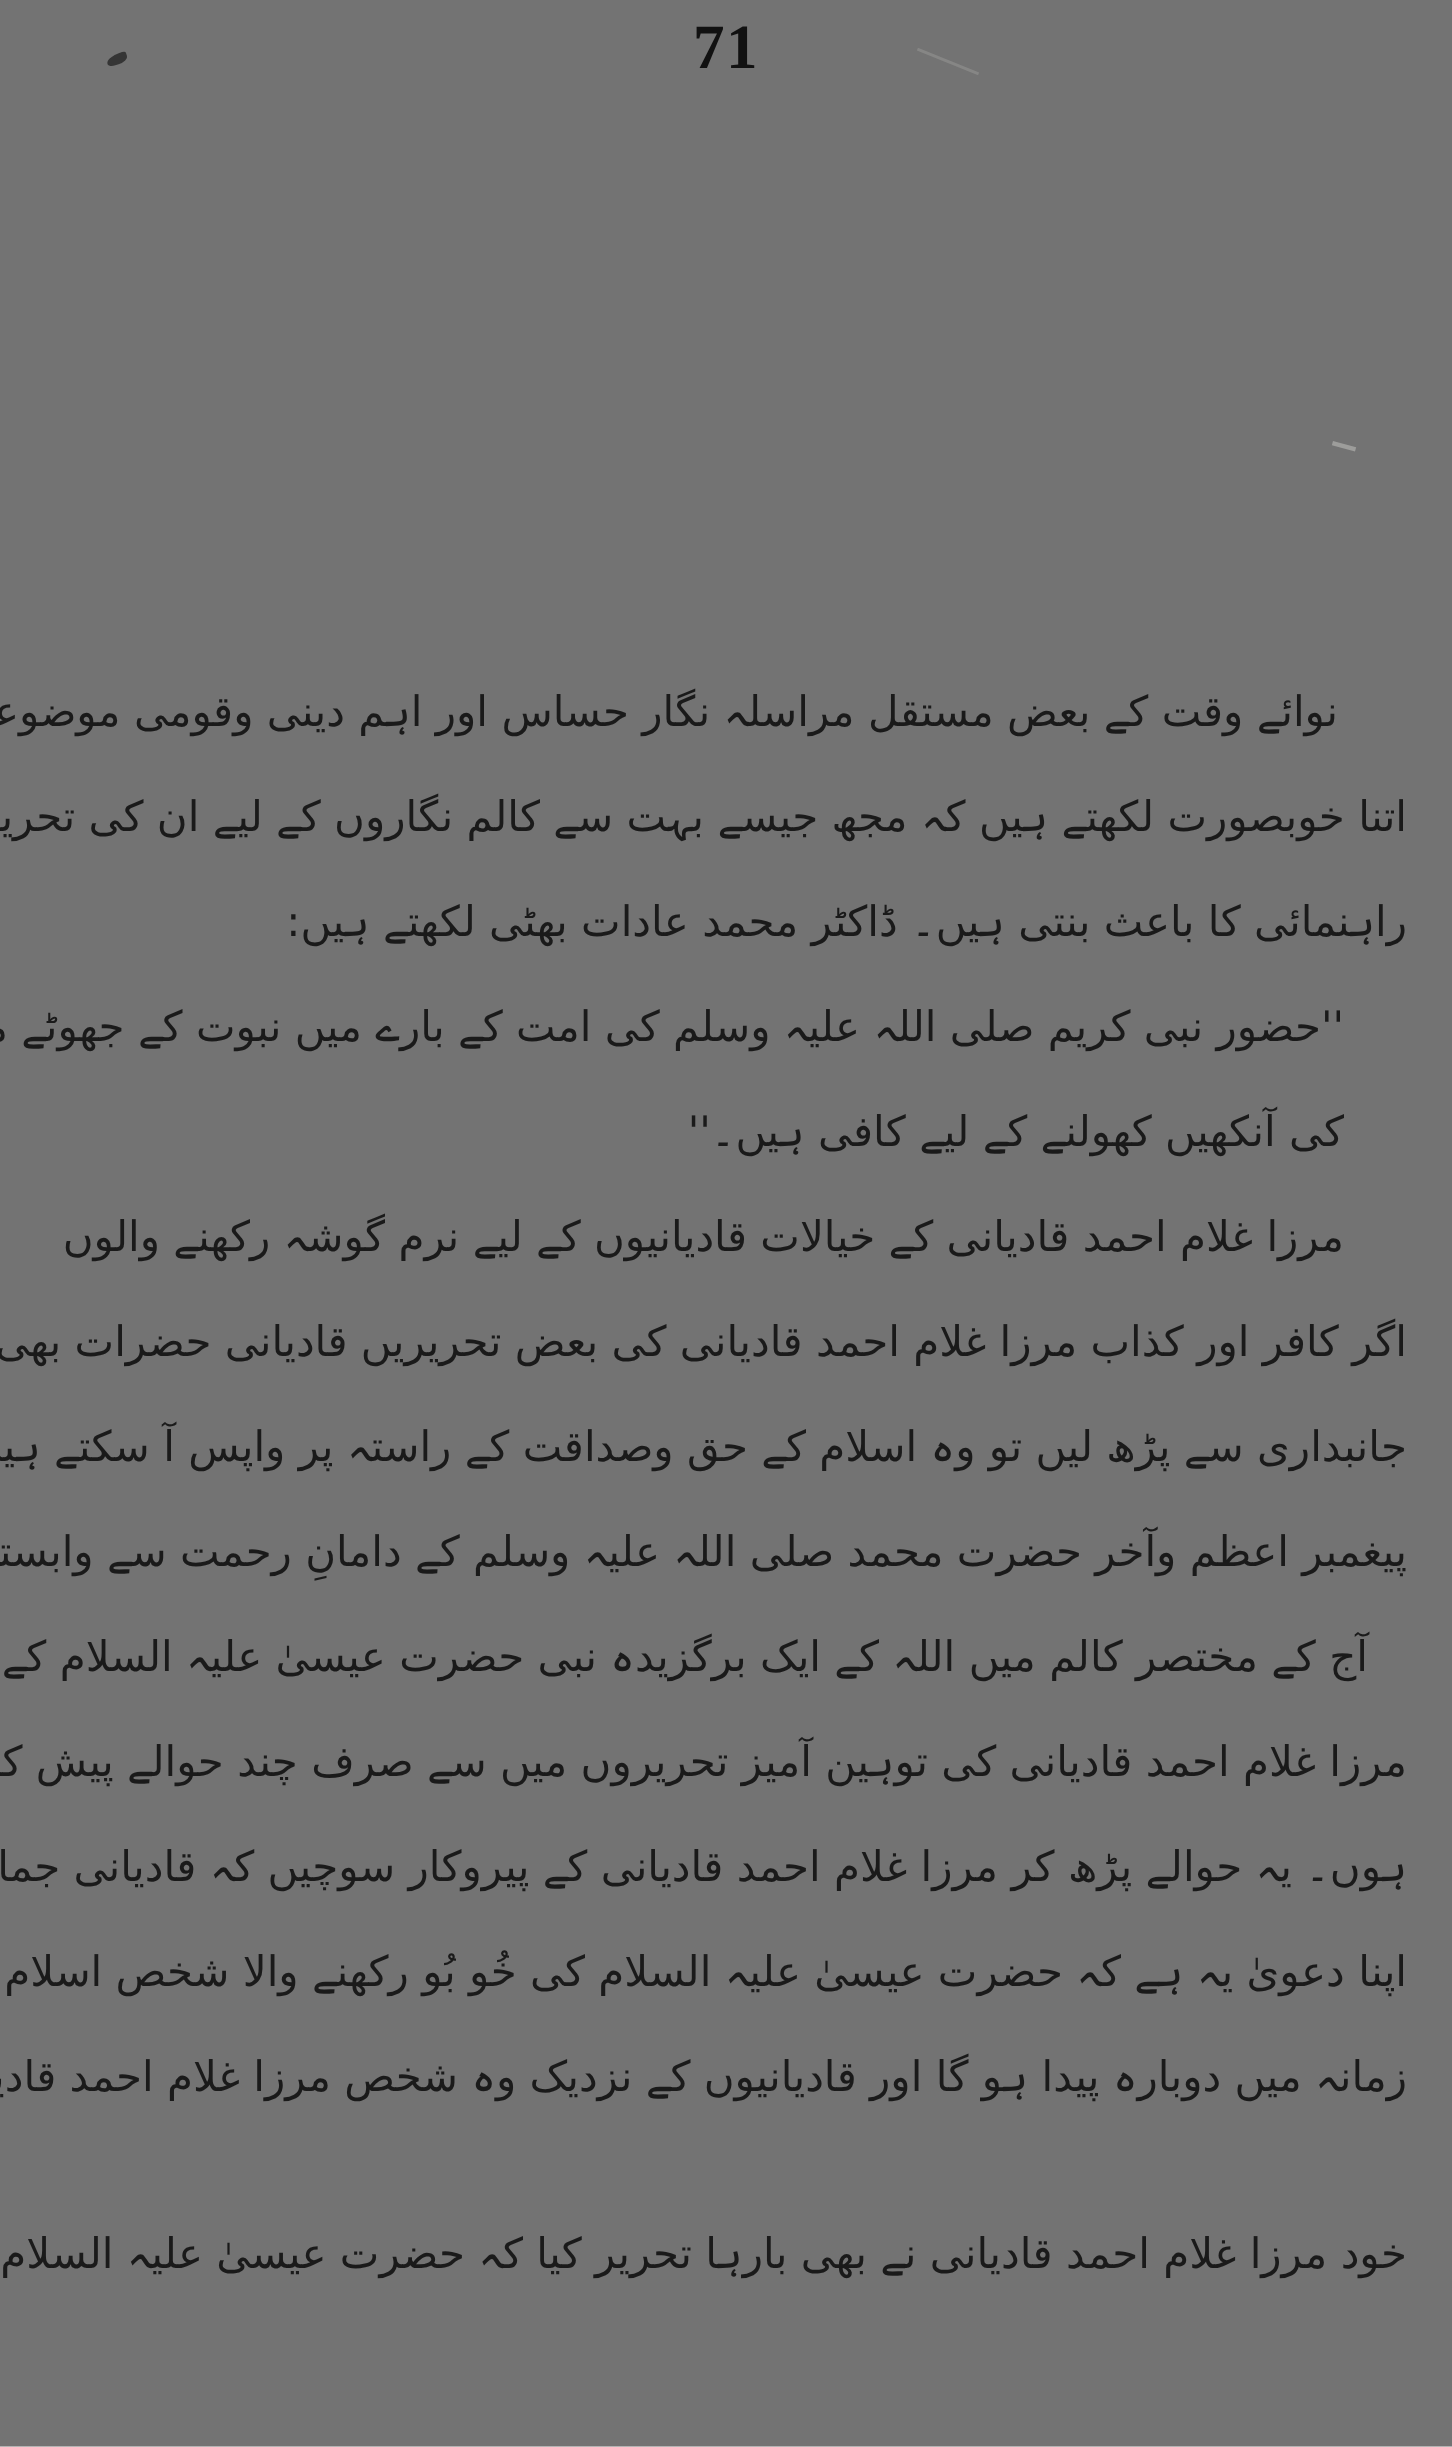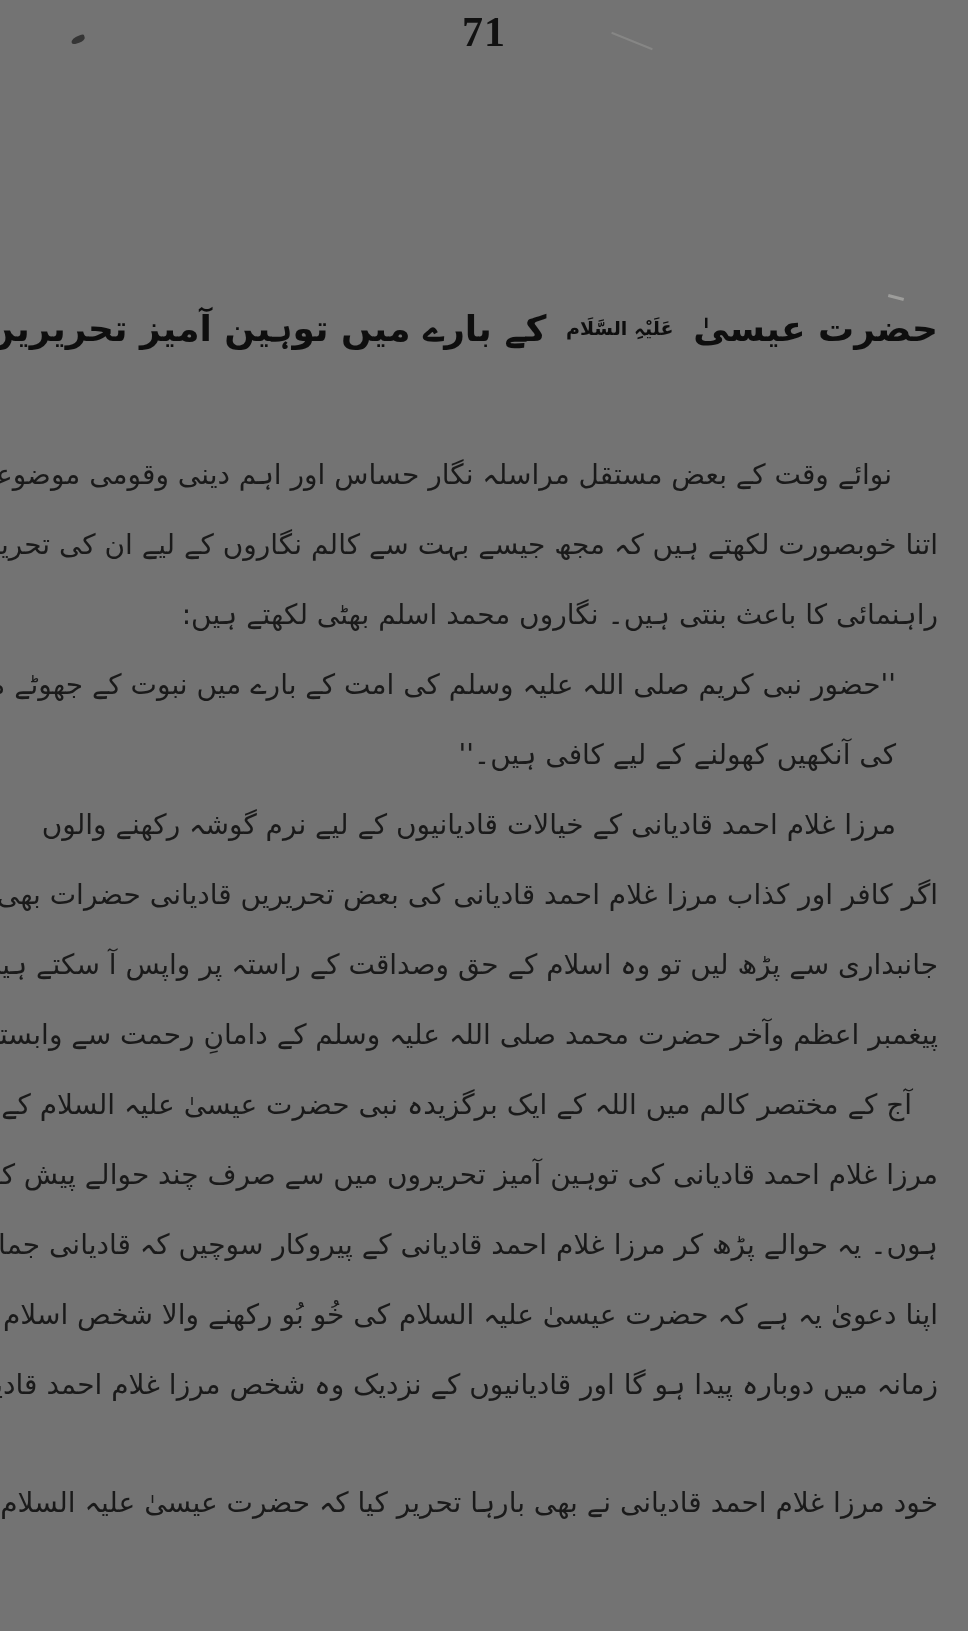--- a/index.html
+++ b/index.html
@@ -106,32 +106,27 @@
 <body>
 
 <div class="page" dir="rtl">
 
   <div class="page-number" dir="ltr">71</div>
 
   <div class="speck-1"></div>
   <div class="speck-2"></div>
   <div class="speck-3"></div>
 
-  <h1 class="heading">
-    <span>حضرت عیسیٰ</span>
-    <span class="honorific">عَلَیْہِ السَّلَام</span>
-    <span>کے بارے میں توہین آمیز تحریریں</span>
-  </h1>
 
   <div class="textbody">
 
     <div class="para">
       <div class="line indent-a">نوائے وقت کے بعض مستقل مراسلہ نگار حساس اور اہم دینی وقومی موضوعات پر</div>
       <div class="line">اتنا خوبصورت لکھتے ہیں کہ مجھ جیسے بہت سے کالم نگاروں کے لیے ان کی تحریریں</div>
-      <div class="line last">راہنمائی کا باعث بنتی ہیں۔ نگاروں محمد اسلم بھٹی لکھتے ہیں:</div>
+      <div class="line last">راہنمائی کا باعث بنتی ہیں۔ ڈاکٹر محمد عادات بھٹی لکھتے ہیں:</div>
     </div>
 
     <div class="para quote">
       <div class="line">''حضور نبی کریم صلی اللہ علیہ وسلم کی امت کے بارے میں نبوت کے جھوٹے مدعی</div>
       <div class="line last">کی آنکھیں کھولنے کے لیے کافی ہیں۔''</div>
       <div class="line">مرزا غلام احمد قادیانی کے خیالات قادیانیوں کے لیے نرم گوشہ رکھنے والوں</div>
     </div>
 
     <div class="para">
       <div class="line">اگر کافر اور کذاب مرزا غلام احمد قادیانی کی بعض تحریریں قادیانی حضرات بھی غیر</div>

